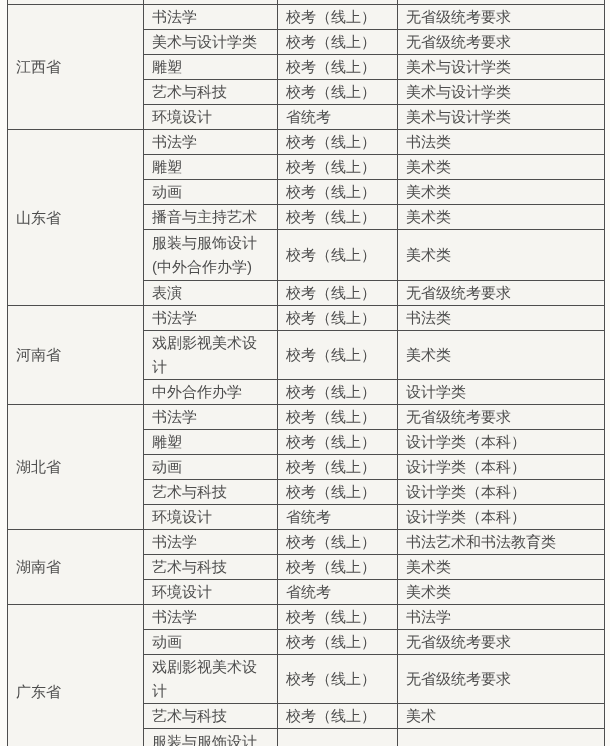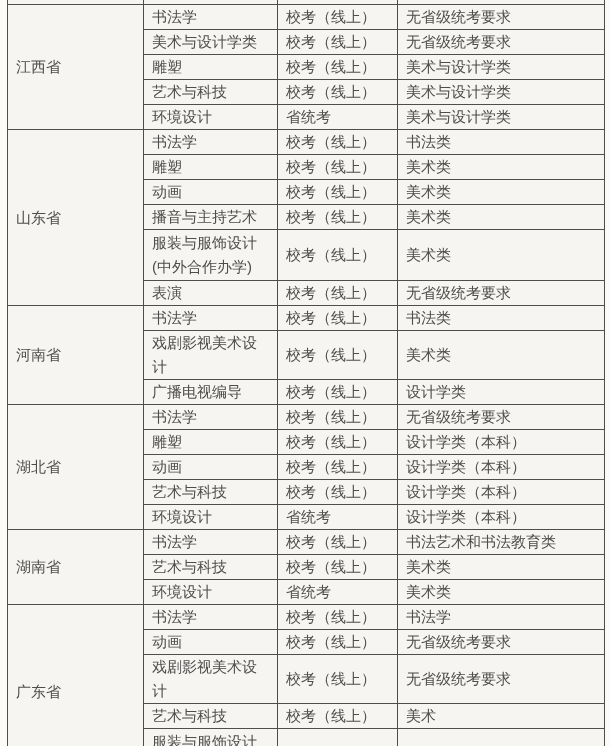--- a/index.html
+++ b/index.html
@@ -121,21 +121,21 @@
           <td>书法学</td>
           <td>校考（线上）</td>
           <td>书法类</td>
         </tr>
         <tr>
           <td>戏剧影视美术设计</td>
           <td>校考（线上）</td>
           <td>美术类</td>
         </tr>
         <tr>
-          <td>广播电视编导</td>
+          <td>中外合作办学</td>
           <td>校考（线上）</td>
           <td>设计学类</td>
         </tr>
         <tr>
           <td rowspan="5" class="province">湖北省</td>
           <td>书法学</td>
           <td>校考（线上）</td>
           <td>无省级统考要求</td>
         </tr>
         <tr>

